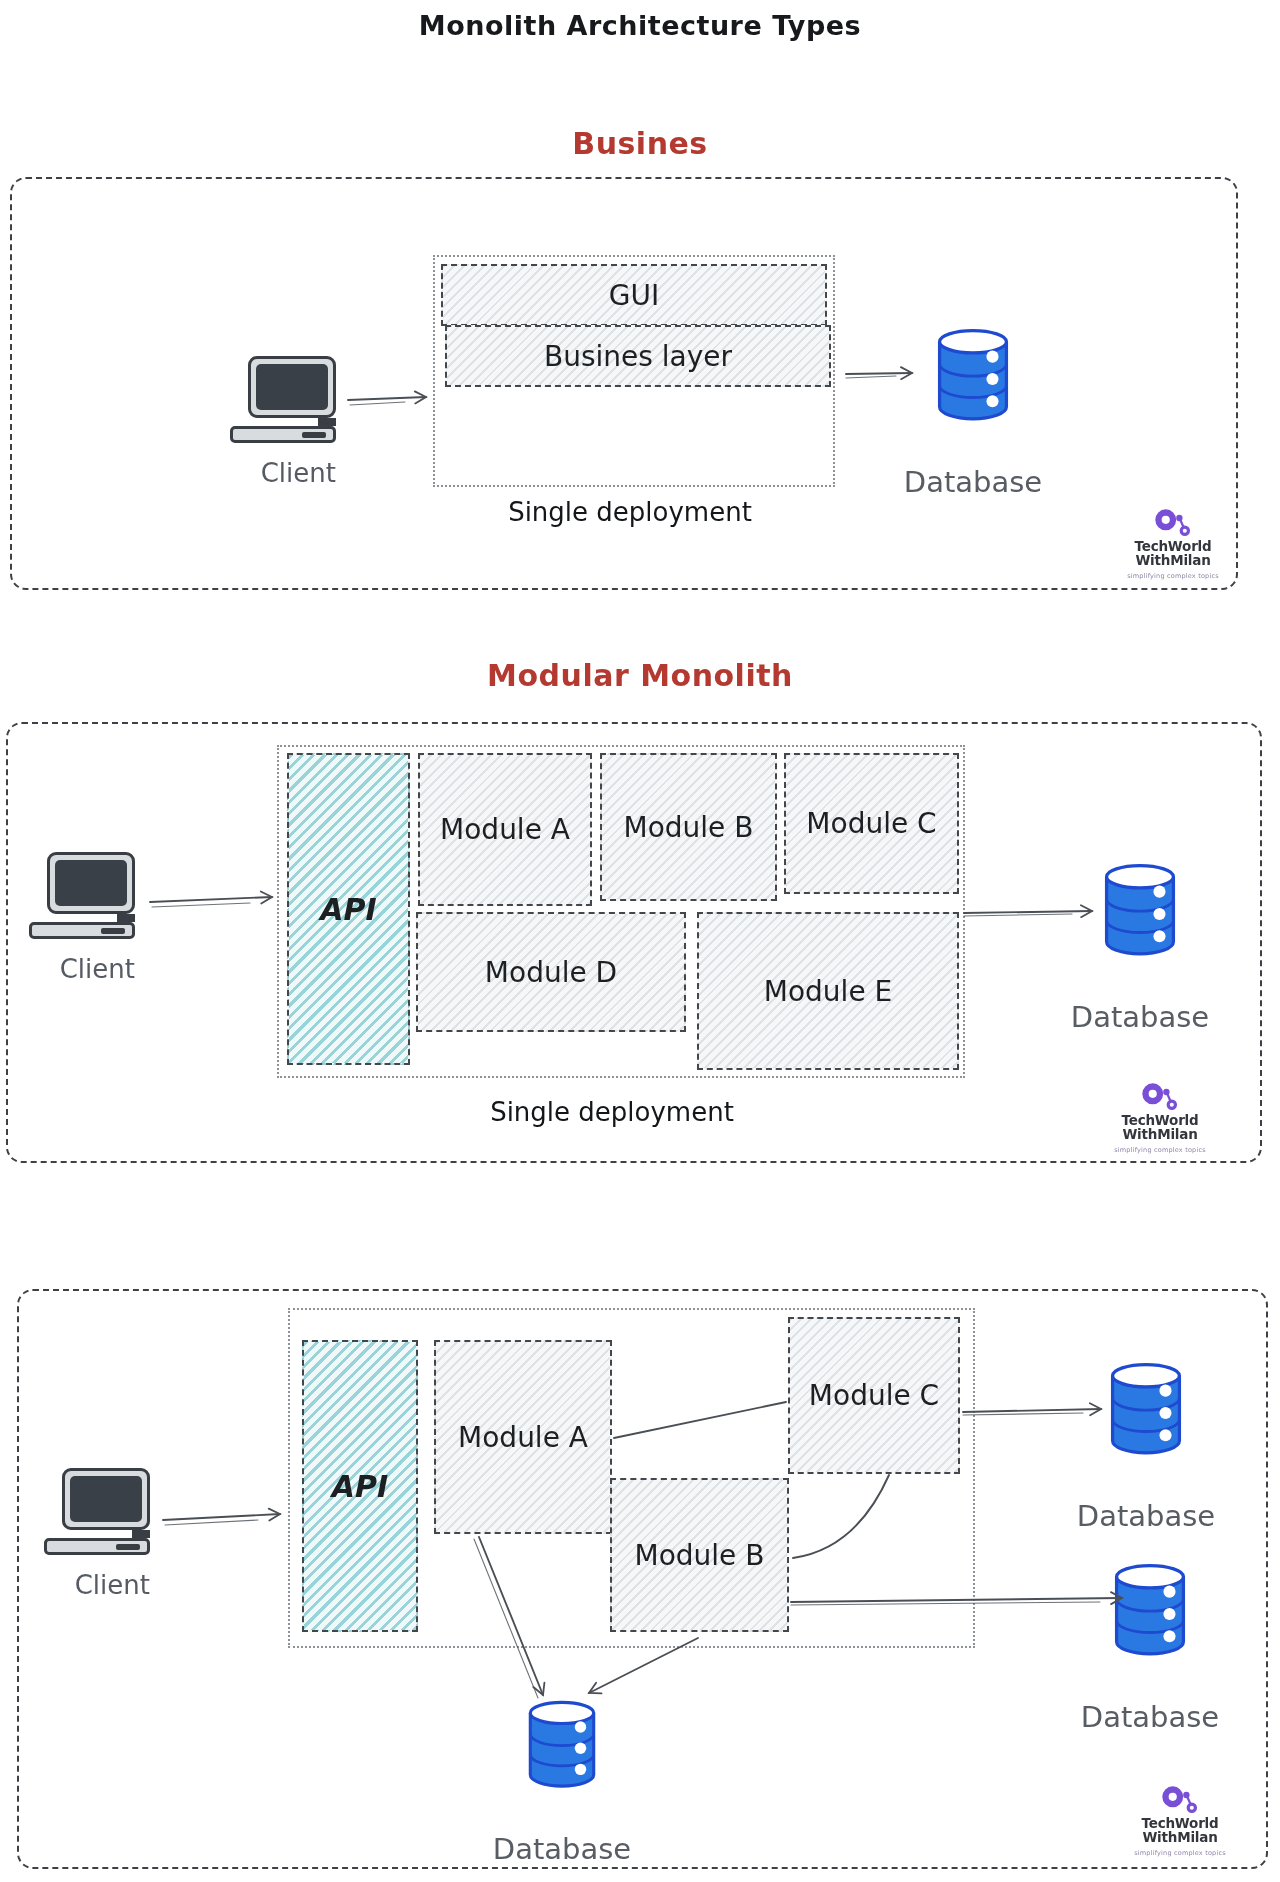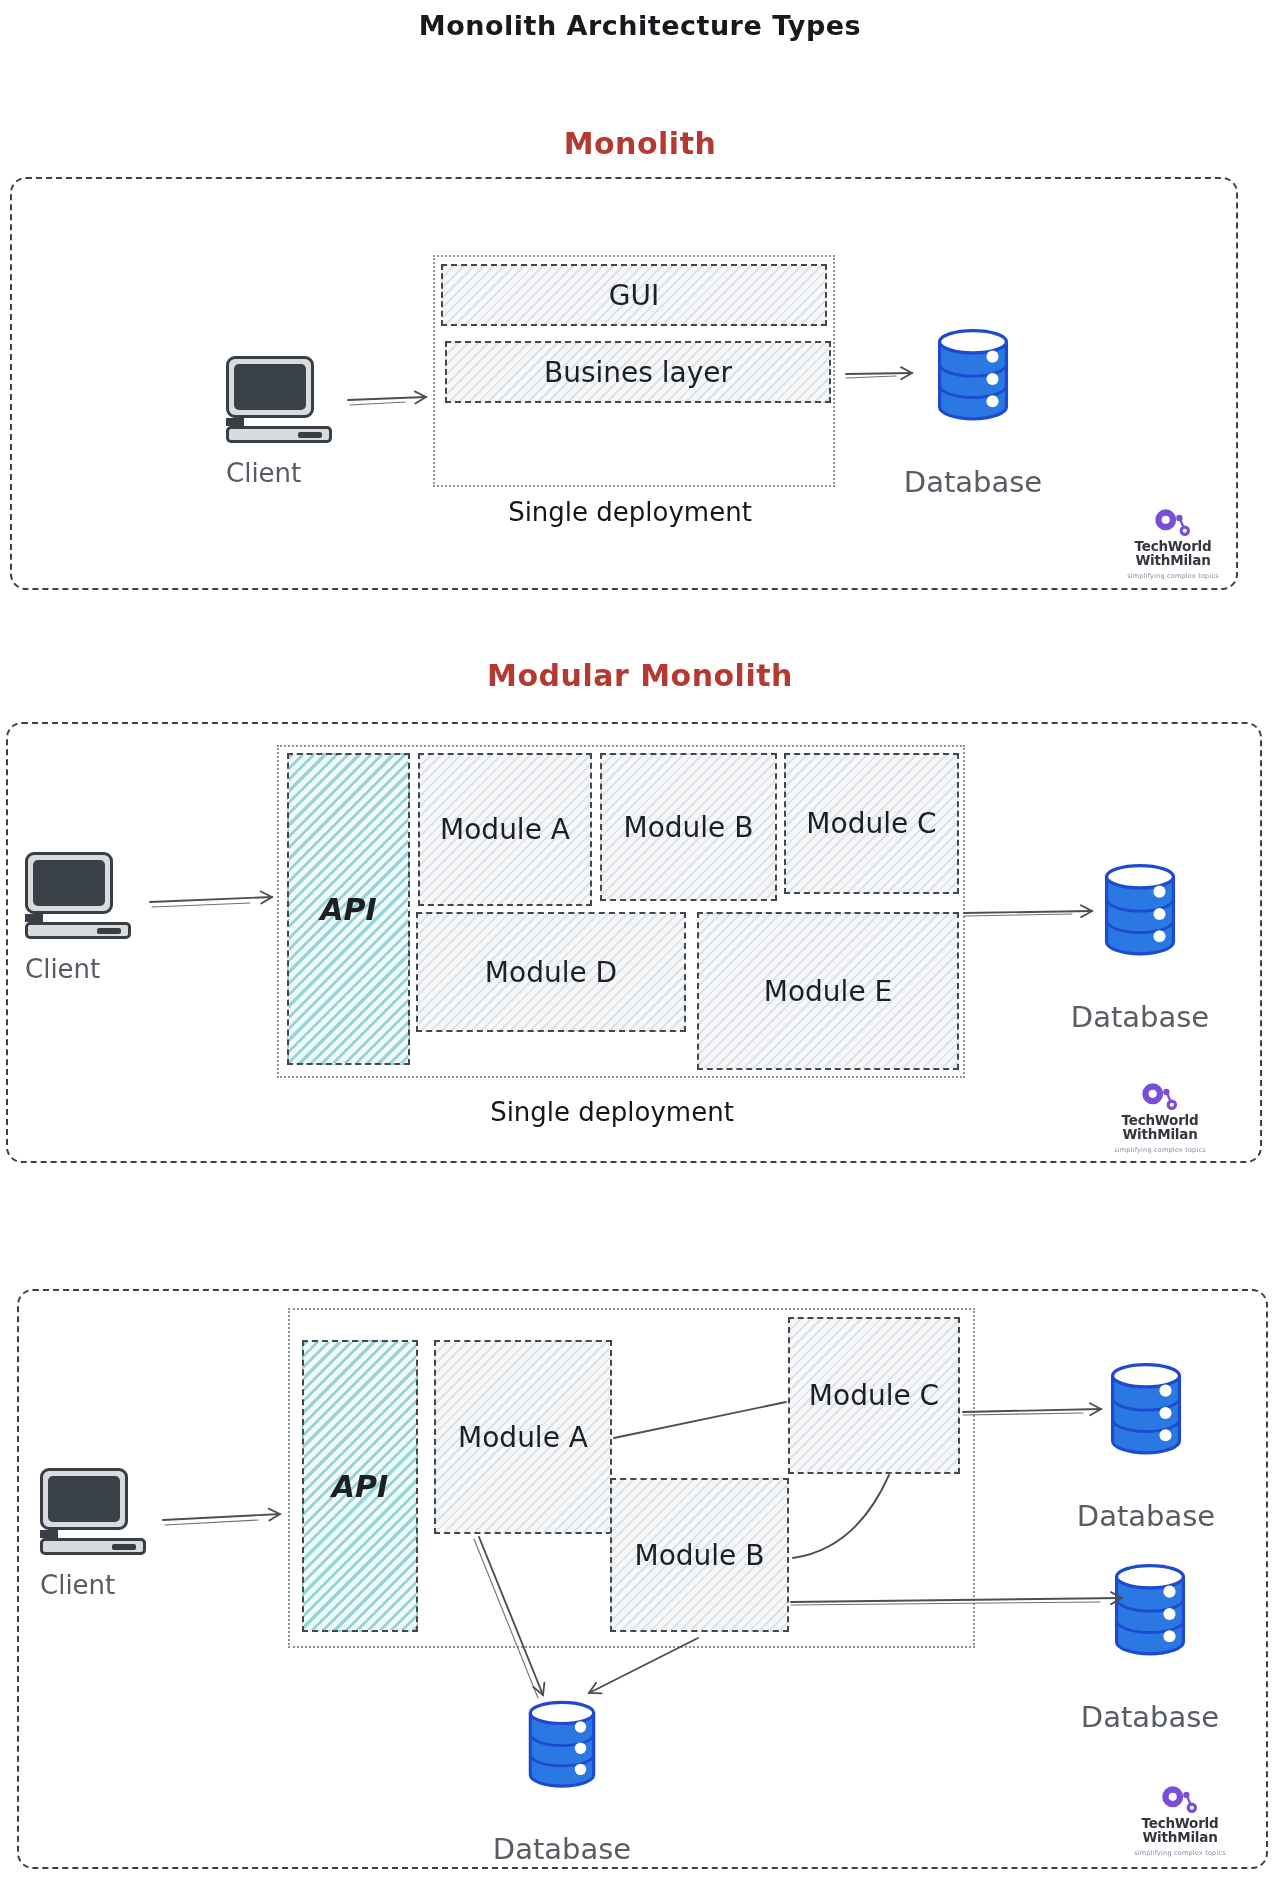--- a/index.html
+++ b/index.html
@@ -19,21 +19,21 @@
   .box { position:absolute; border:2.5px dashed #42474c; display:flex; align-items:center;
          justify-content:center; font-size:28px; color:#1d2023; font-weight:500; }
   .hatch { background-color:#f6f7f9;
            background-image:repeating-linear-gradient(135deg, rgba(130,140,152,.20) 0 2px, rgba(0,0,0,0) 2px 7px); }
   .teal  { background-color:#ddf2f4;
            background-image:repeating-linear-gradient(135deg, rgba(44,160,172,.38) 0 3px, rgba(255,255,255,.55) 3px 8px); }
   .api-label { font-style:italic; font-size:30px; font-weight:600; }
 
   .deploy { font-size:26px; color:#141619; text-align:center; font-weight:500; }
 
-  .client { width:110px; display:flex; flex-direction:column; align-items:flex-start; }
+  .client { width:110px; display:flex; flex-direction:column; align-items:flex-end; }
   .monitor { width:88px; height:62px; background:#d9dcdf; border:3px solid #383e44;
              border-radius:9px; padding:5px; }
   .screen { width:100%; height:100%; background:#394047; border-radius:5px; }
   .neck { width:18px; height:8px; background:#383e44; }
   .base { position:relative; width:106px; height:17px; background:#d9dcdf;
           border:3px solid #383e44; border-radius:5px; }
   .slot { position:absolute; right:7px; top:50%; transform:translateY(-50%);
           width:24px; height:6px; background:#383e44; border-radius:2px; }
   .client-label { margin-top:15px; font-size:26px; color:#565b63; font-weight:500; }
 
@@ -46,39 +46,39 @@
 
   svg.connectors { position:absolute; left:0; top:0; pointer-events:none; }
 </style>
 </head>
 <body>
 
 <div class="canvas">
 
   <div class="abs main-title">Monolith Architecture Types</div>
 
-  <div class="abs red-h" style="top:126px">Monolith</div>
+  <div class="abs red-h" style="top:126px">Busines</div>
   <div class="abs outer" style="left:10px;top:177px;width:1228px;height:413px"></div>
 
   <div class="abs client" style="left:226px;top:356px">
     <div class="monitor">
         <div class="screen"></div>
       </div>
     <div class="neck"></div>
     <div class="base">
         <div class="slot"></div>
       </div>
     <div class="client-label">Client</div>
   </div>
 
   <div class="abs dotted" style="left:433px;top:255px;width:402px;height:232px">
     <div class="box hatch" style="left:6px;top:7px;width:386px;height:62px">
       <span>GUI</span>
     </div>
-    <div class="box hatch" style="left:10px;top:84px;width:386px;height:62px">
+    <div class="box hatch" style="left:10px;top:68px;width:386px;height:62px">
       <span>Busines layer</span>
     </div>
   </div>
 
   <div class="abs deploy" style="left:430px;top:497px;width:400px">Single deployment</div>
 
   <div class="abs db-wrap" style="left:903px;top:326px;width:140px">
     <svg viewBox="0 0 84 106" width="78">
       <path d="M6 17 V87 A36 13 0 0 0 78 87 V17" fill="#2a79e2" stroke="#1e4ad0" stroke-width="3.5"></path>
       <ellipse cx="42" cy="17" rx="36" ry="12" fill="#ffffff" stroke="#1e4ad0" stroke-width="3.5"></ellipse>

